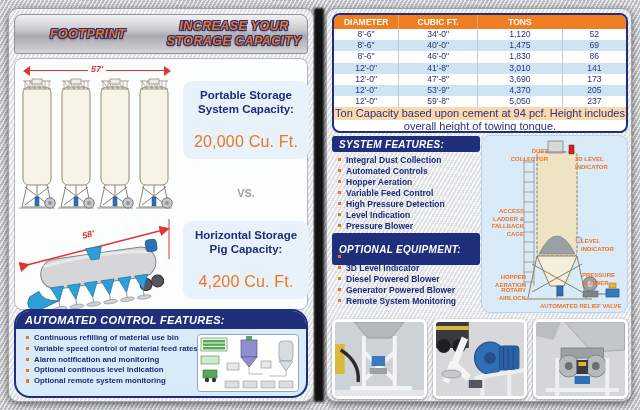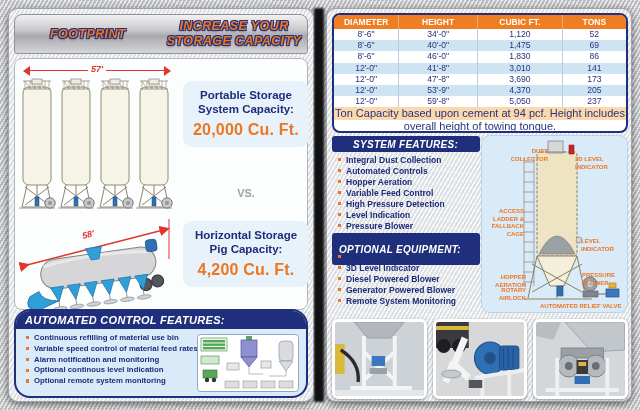--- a/index.html
+++ b/index.html
@@ -43,21 +43,21 @@
   .dim-h .ah.l { left:0; border-right:7px solid #e03530; }
   .dim-h .ah.r { right:0; border-left:7px solid #e03530; }
   .dim-h .lab {
     position:absolute; left:50%; top:-1px; transform:translateX(-50%);
     background:#fcfdfd; padding:0 3px; color:#e03530; font-size:9px; font-weight:800; font-style:italic;
   }
   .silos-svg { position:absolute; left:3px; top:16px; }
   .pig-svg { position:absolute; left:2px; top:148px; }
   .callout { position:absolute; left:168px; width:126px; background:#e7f2fb; border-radius:9px; padding:8px 5px; text-align:center; }
   .callout .ttl { color:#1e2c7a; font-size:11.5px; font-weight:800; line-height:1.2; }
-  .callout .val { color:#f0751f; font-size:16px; font-weight:700; margin-top:4px; letter-spacing:.2px; }
+  .callout .val { color:#f0751f; font-size:16px; font-weight:400; margin-top:16px; letter-spacing:.2px; }
   .callout.c1 { top:22px; } .callout.c2 { top:162px; }
   .vs { position:absolute; left:168px; top:128px; width:126px; text-align:center; color:#9ba1a7; font-size:11px; font-weight:800; }
 
   .acf-box {
     position:absolute; left:5px; top:300px; width:294px; height:89px;
     border:2px solid #202f7c; border-radius:16px; background:#d9eaf8; overflow:hidden;
   }
   .bar-navy {
     background:#202f7c; color:#fff; font-style:italic; font-weight:900;
     letter-spacing:.3px; display:flex; align-items:center;
@@ -78,21 +78,21 @@
   .tbl-head { height:15px; font-size:10.5px; padding-left:8px; }
   .tbl-cols { display:grid; grid-template-columns:22% 27% 29% 22%; background:#ef7d22; height:14px; }
   .tbl-cols span { color:#fff; font-size:8.5px; font-weight:800; text-align:center; line-height:14px; border-left:1px solid #f5a86b; }
   .tbl-cols span:first-child { border-left:none; }
   .tbl-row { display:grid; grid-template-columns:22% 27% 29% 22%; height:11.2px; }
   .tbl-row.alt { background:#cfe4f3; }
   .tbl-row span { color:#27337d; font-size:8.6px; text-align:center; line-height:11.2px; border-left:1px solid #b5cde2; }
   .tbl-row span:first-child { border-left:none; }
   .tbl-note { height:12.5px; background:#fcd8ae; color:#27337d; font-size:11px; text-align:center; line-height:12.5px; }
 
-  .sf-bar { position:absolute; left:5px; top:127px; width:148px; height:16px; border-radius:3px; font-size:10px; padding-left:21px; }
+  .sf-bar { position:absolute; left:5px; top:127px; width:148px; height:16px; border-radius:3px; font-size:10px; padding-left:7px; }
   .oe-bar { position:absolute; left:5px; top:224px; width:148px; height:32px; border-radius:3px; font-size:10px; padding-left:7px; }
   .sf-list { left:10px; top:146px; width:142px; }
   .oe-list { left:10px; top:243px; width:142px; }
   .sf-list .bitem, .oe-list .bitem { font-size:8.5px; line-height:11px; }
 
   .diagram-panel {
     position:absolute; left:154px; top:126px; width:147px; height:178px;
     background:#d9eaf8; border:1px solid #bcd2e6; border-radius:9px; overflow:hidden;
   }
   .dg-label { position:absolute; color:#f0751f; font-size:6px; font-weight:800; line-height:1.25; }
@@ -240,21 +240,20 @@
       </g>
     </svg>
   </div>
 </div>
 
 <div class="page page-right">
 
   <div class="table-box">
     <div class="tbl-cols">
       <span>DIAMETER</span>
-      <span>HEIGHT</span>
       <span>CUBIC FT.</span>
       <span>TONS</span>
     </div>
     <div class="tbl-row">
       <span>8'-6"</span>
         <span>34'-0"</span>
         <span>1,120</span>
         <span>52</span>
     </div>
     <div class="tbl-row alt">

